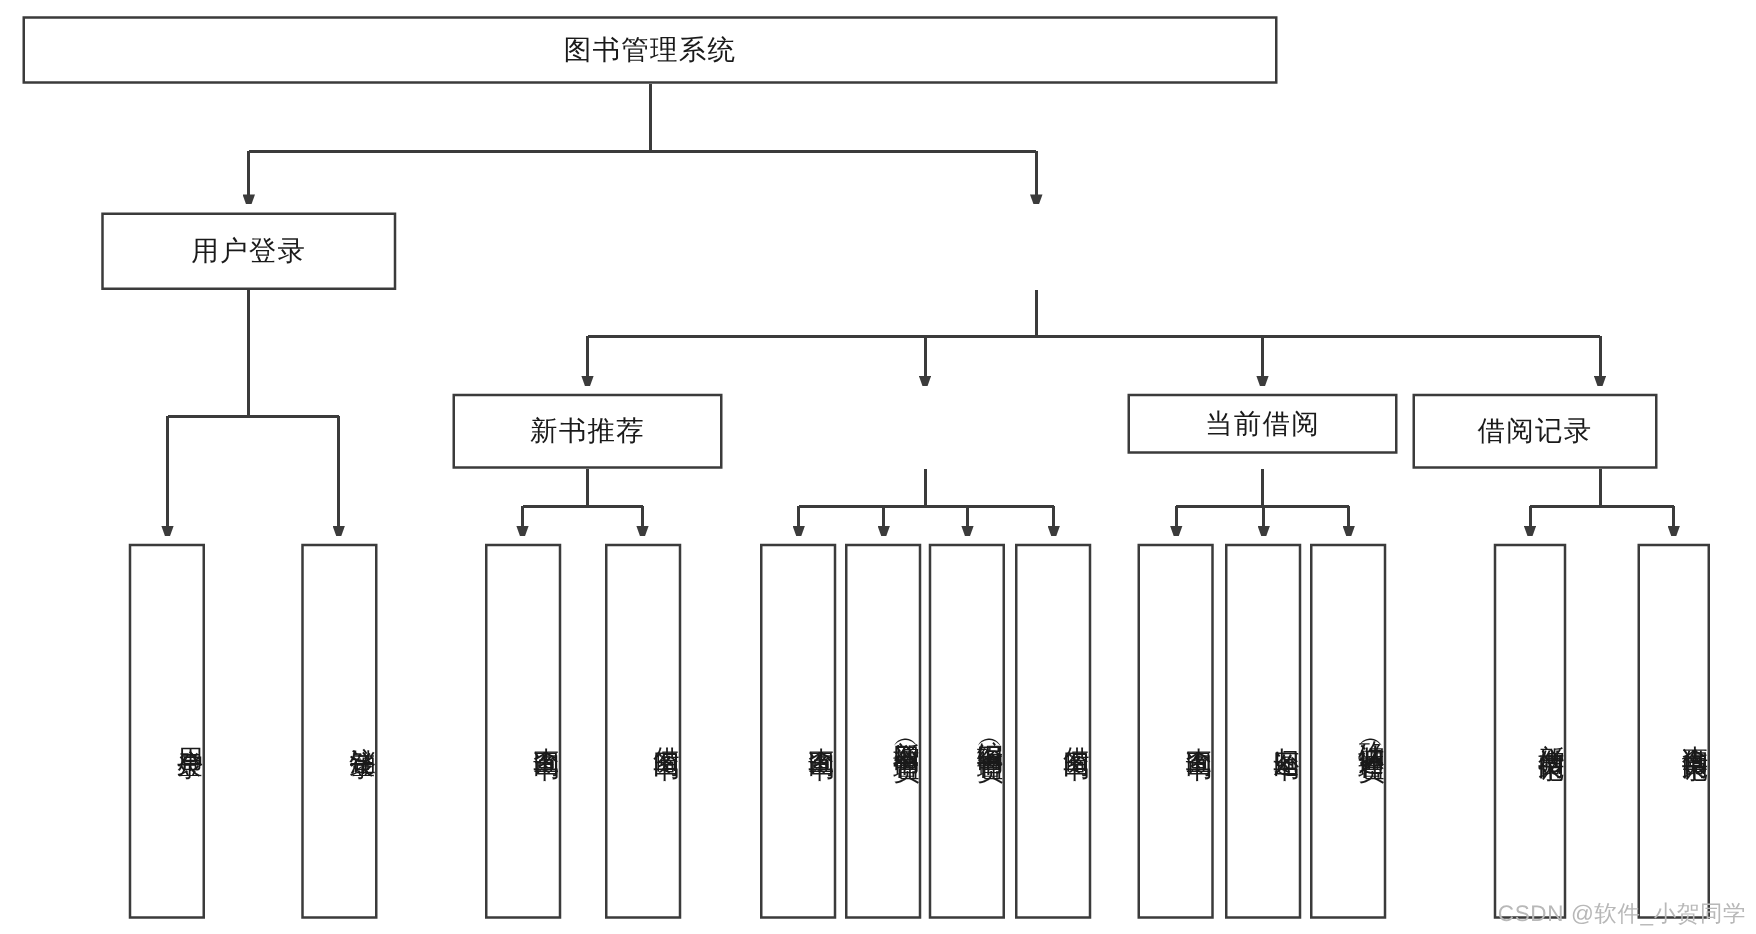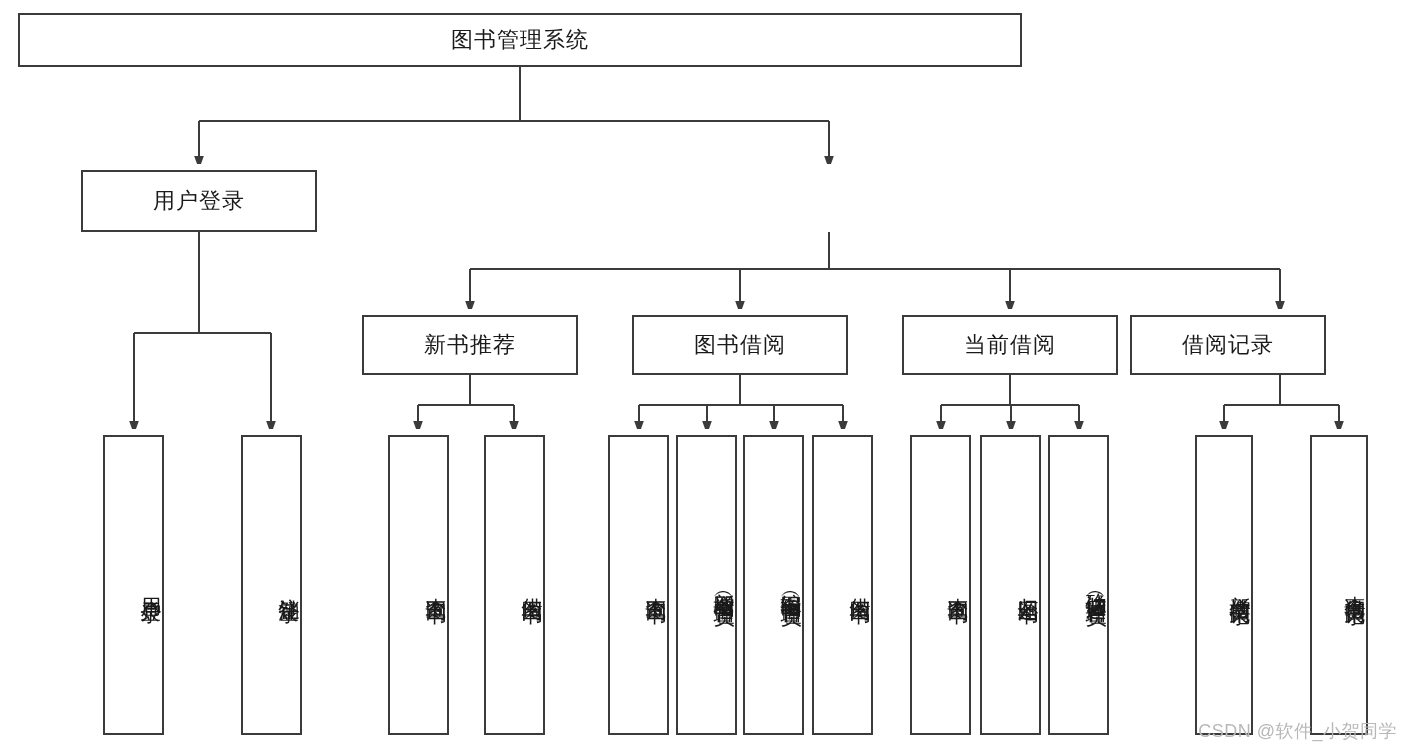--- a/index.html
+++ b/index.html
@@ -116,24 +116,21 @@
     <span class="label">图书管理系统</span>
   </div>
 
   <div class="node horizontal" id="node-user-login" style="left: 81px; top: 170px; width: 236px; height: 62px;">
     <span class="label">用户登录</span>
   </div>
 
   <div class="node horizontal" id="node-new-book-rec" style="left: 362px; top: 315px; width: 216px; height: 60px;">
     <span class="label">新书推荐</span>
   </div>
-  <div class="node horizontal" id="node-book-borrow" style="left: 632px; top: 315px; width: 216px; height: 60px;">
-    <span class="label">图书借阅</span>
-  </div>
-  <div class="node horizontal" id="node-current-borrow" style="left: 902px; top: 315px; width: 216px; height: 60px;">
+  <div class="node horizontal" id="node-current-borrow" style="left: 902px; top: 315px; width: 216px; height: 48px;">
     <span class="label">当前借阅</span>
   </div>
   <div class="node horizontal" id="node-borrow-record" style="left: 1130px; top: 315px; width: 196px; height: 60px;">
     <span class="label">借阅记录</span>
   </div>
 
   <div id="leaf-container">
       <div class="node vertical" id="node-leaf-user-login" style="left: 103px; top: 435px; width: 61px; height: 300px;">
         <span class="label">用户登录</span>
       </div>

